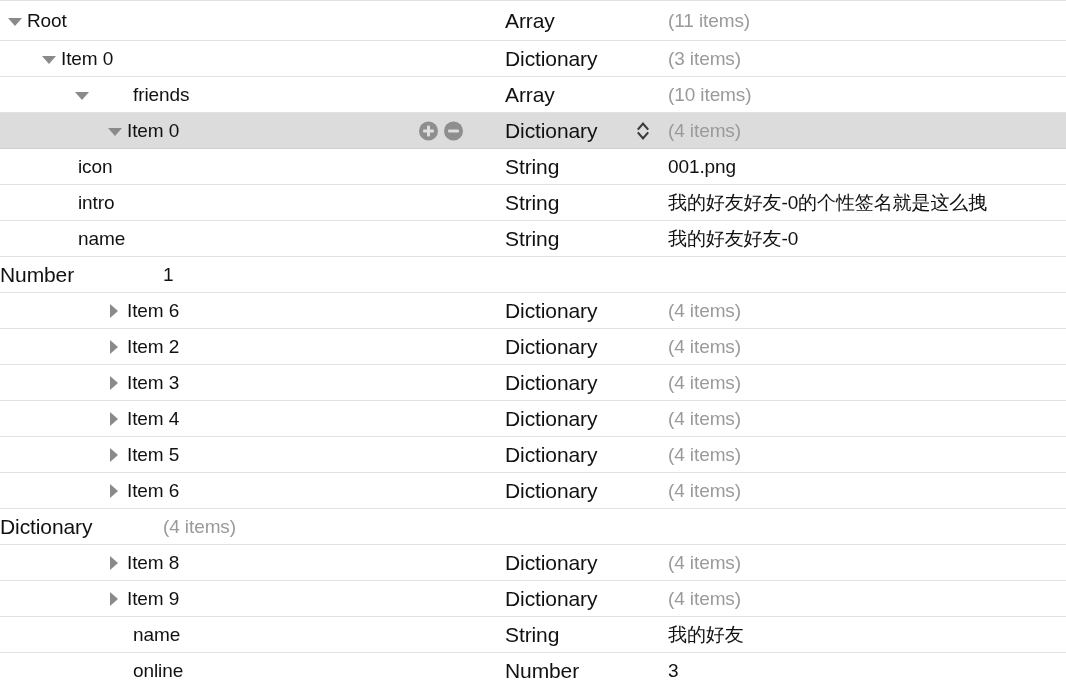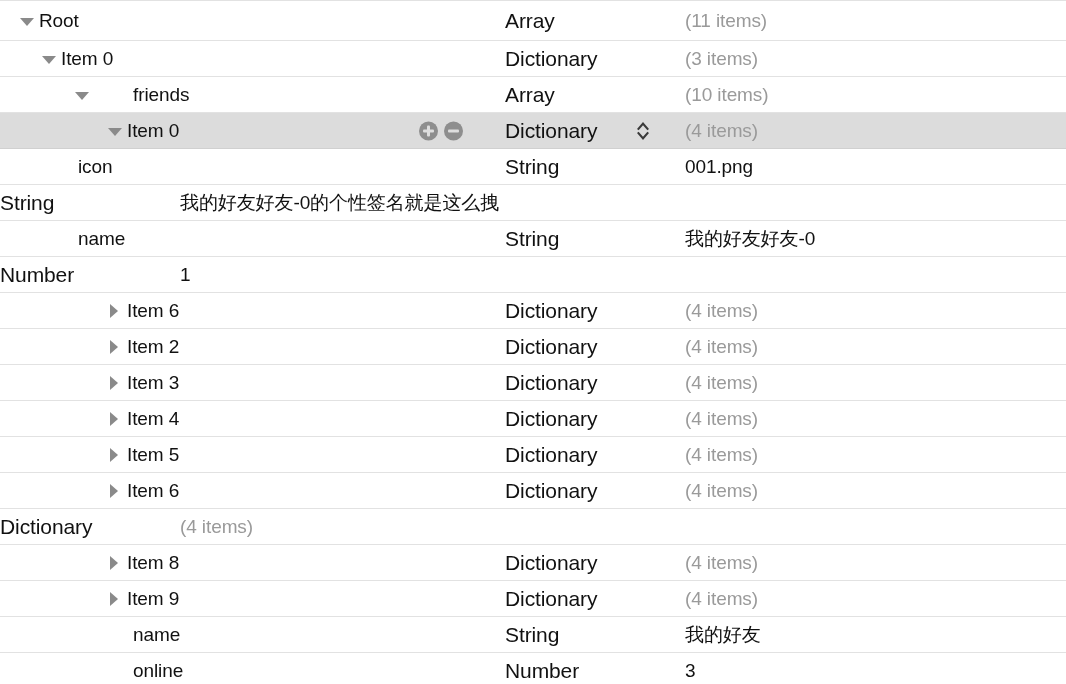--- a/index.html
+++ b/index.html
@@ -78,21 +78,21 @@
     border-left: 8px solid #8a8a8a;
   }
   .key-label {
     font-size: 19px;
     color: #111111;
     white-space: nowrap;
     letter-spacing: -0.1px;
   }
 
   
-  .d0 { padding-left: 20px; text-align: center; }
+  .d0 { padding-left: 8px; text-align: center; }
   .d1 { padding-left: 42px; }
   .d2 { padding-left: 75px; gap: 39px; }
   .d3 { padding-left: 108px; }
   .d4 { padding-left: 59px; }
 
   
   .rowbtns {
     position: absolute;
     right: 42px;
     top: 50%;
@@ -160,21 +160,20 @@
     align-items: center;
     box-sizing: border-box;
     padding-left: 0px;
     overflow: hidden;
   }
   .value-label {
     font-size: 19px;
     color: #111111;
     white-space: nowrap;
     letter-spacing: -0.1px;
-    margin-left: 17px;
   }
   .value-label.count {
     color: #9a9a9a;
   }
 </style>
 </head>
 <body>
 
 <div id="plist-table">
     <div class="row first">
@@ -244,20 +243,24 @@
         <span class="key-label">icon</span>
       </div>
       <div class="cell-type">
         <span class="type-label">String</span>
       </div>
       <div class="cell-value">
         <span class="value-label">001.png</span>
       </div>
     </div>
     <div class="row">
+      <div class="cell-key d4">
+        <span class="disclosure spacer"></span>
+        <span class="key-label">intro</span>
+      </div>
       <div class="cell-type">
         <span class="type-label">String</span>
       </div>
       <div class="cell-value">
         <span class="value-label">我的好友好友-0的个性签名就是这么拽</span>
       </div>
     </div>
     <div class="row">
       <div class="cell-key d4">
         <span class="disclosure spacer"></span>

